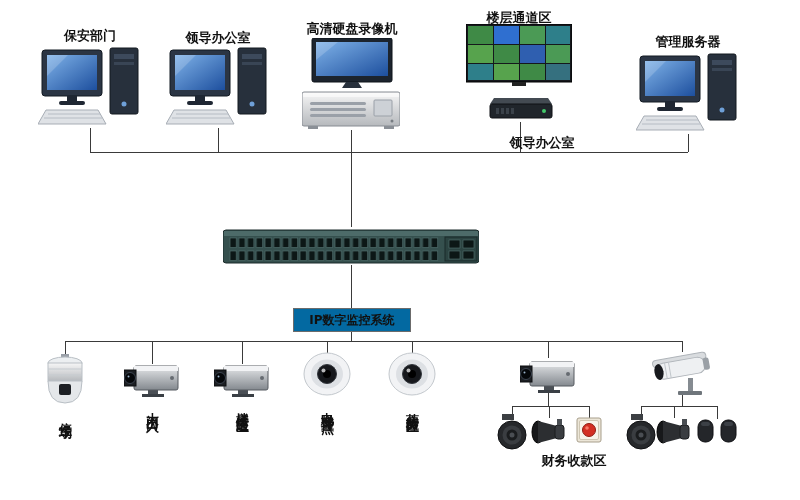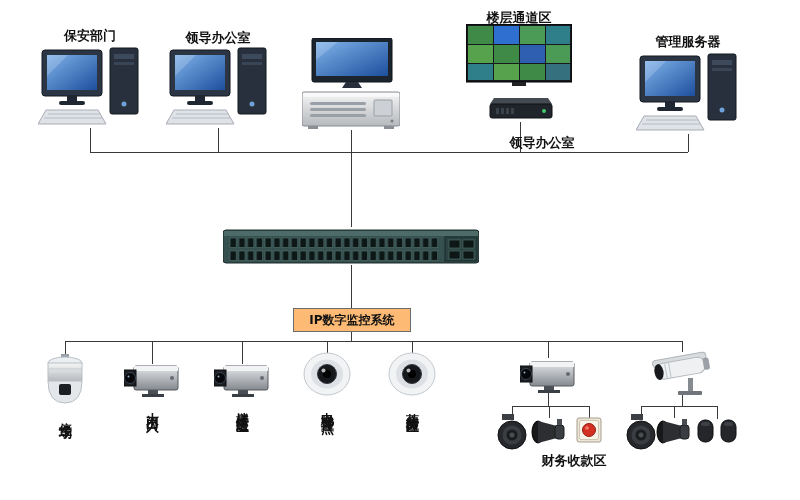--- a/index.html
+++ b/index.html
@@ -10,21 +10,21 @@
   }
   .lines { position:absolute; left:0; top:0; }
   .dev { position:absolute; display:block; }
   .label {
     position:absolute; transform:translateX(-50%);
     font-size:13px; font-weight:bold; white-space:nowrap; color:#111;
   }
   .label--big { font-size:20px; transform:none; letter-spacing:2px; }
   .sysbox {
     position:absolute; left:293px; top:308px; width:116px; height:22px;
-    border:1px solid #6b6b6b; background:#fdba74;
+    border:1px solid #6b6b6b; background:#0369a1;
     font-size:12px; font-weight:bold; display:flex; align-items:center;
     justify-content:center; white-space:nowrap;
   }
   .vlabel {
     position:absolute; writing-mode:vertical-rl; text-orientation:upright;
     font-size:13px; font-weight:bold; letter-spacing:2px; line-height:16px;
     white-space:nowrap;
   }
   .zlabel {
     position:absolute; transform:translateX(-50%);
@@ -208,20 +208,21 @@
       M351 265 V308
       M351 330 V341
       M65 341 H682
       M65 341 V356 M152 341 V364 M242 341 V364 M327 341 V353 M412 341 V353 M548 341 V358 M682 341 V352
       M548 393 V406 M512 406 H589 M512 406 V416 M549 406 V418 M589 406 V418
       M682 395 V406 M641 406 H717 M641 406 V416 M674 406 V418 M717 406 V419"></path>
   </svg>
 
   <div class="label" style="left:90px; top:27px;">保安部门</div>
   <div class="label" style="left:218px; top:29px;">领导办公室</div>
+  <div class="label" style="left:352px; top:20px;">高清硬盘录像机</div>
   <div class="label" style="left:519px; top:9px;">楼层通道区</div>
   <div class="label" style="left:688px; top:33px;">管理服务器</div>
   <div class="label" style="left:542px; top:134px;">领导办公室</div>
 
   <svg class="dev" style="left:38px; top:46px;" width="104" height="82" viewBox="0 0 104 82">
       <use href="#g-desktop"></use>
     </svg>
   <svg class="dev" style="left:166px; top:46px;" width="104" height="82" viewBox="0 0 104 82">
       <use href="#g-desktop"></use>
     </svg>

